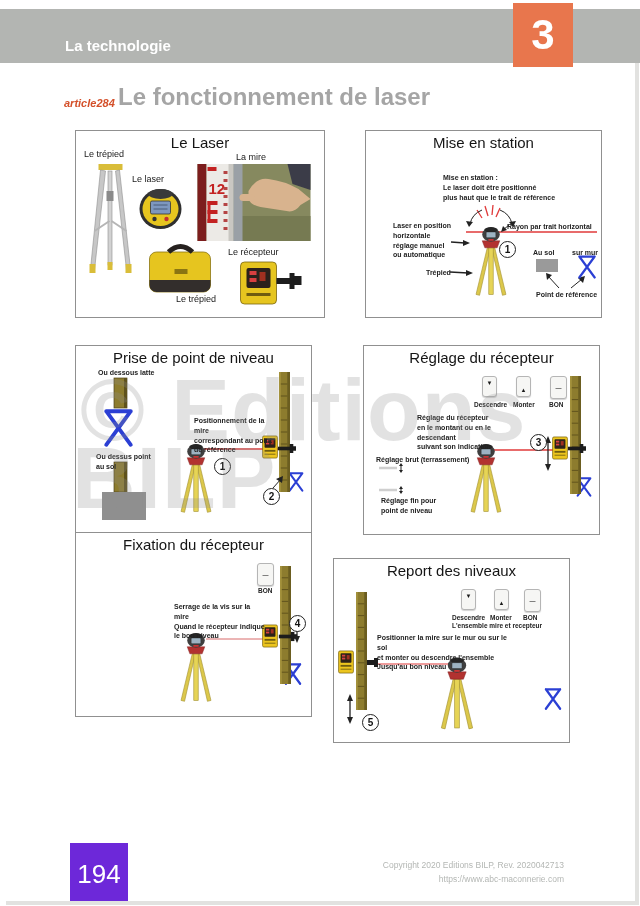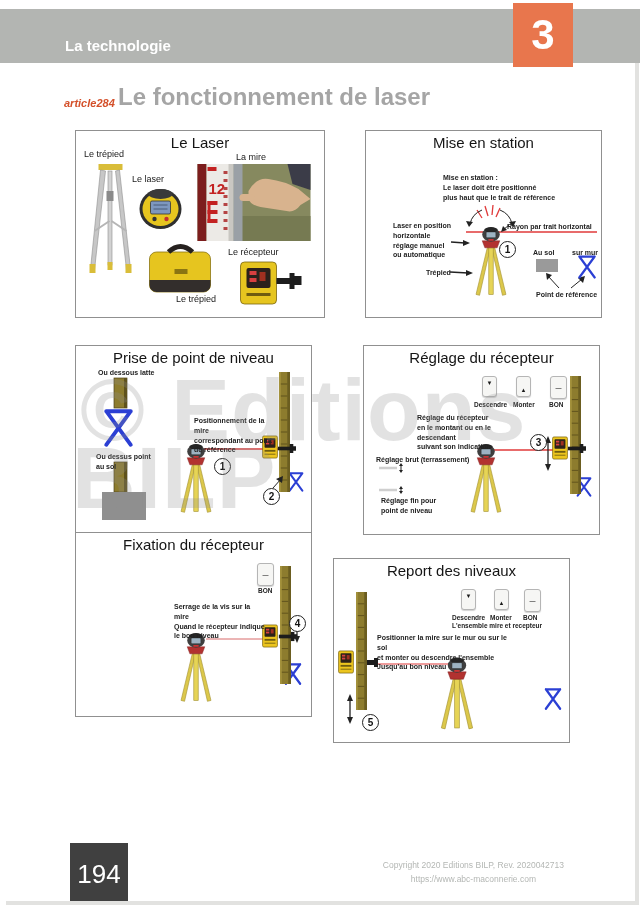--- a/index.html
+++ b/index.html
@@ -33,23 +33,23 @@
   .ind-bon{justify-content:center;}
   .ind-label{position:absolute;font-size:6.5px;font-weight:bold;color:#222;z-index:3;white-space:nowrap;}
 
   
   .wm{position:absolute;font-weight:bold;color:#8f8f8f;opacity:0.25;z-index:40;pointer-events:none;
       font-size:88px;letter-spacing:1px;line-height:1;}
   .wm1{left:80px;top:366px;}
   .wm2{left:72px;top:434px;}
 
   
-  .page-num-box{position:absolute;left:70px;top:843px;width:58px;height:62px;background:#404040;color:#ffffff;
+  .page-num-box{position:absolute;left:70px;top:843px;width:58px;height:62px;background:#6d28d9;color:#ffffff;
                 font-size:26px;display:flex;align-items:center;justify-content:center;}
-  .copyright{position:absolute;right:76px;top:859px;text-align:center;font-size:8.5px;color:#b4b7b4;line-height:1.6;z-index:3;}
+  .copyright{position:absolute;right:76px;top:859px;text-align:right;font-size:8.5px;color:#b4b7b4;line-height:1.6;z-index:3;}
 
   
   .shadow-right{position:absolute;right:1px;top:63px;width:4px;height:840px;background:#e2e2e0;}
   .shadow-bottom{position:absolute;left:6px;bottom:1px;width:633px;height:4px;background:#e2e2e0;}
 </style>
 </head>
 <body>
 
 <svg width="0" height="0" style="position:absolute">
   <defs>

